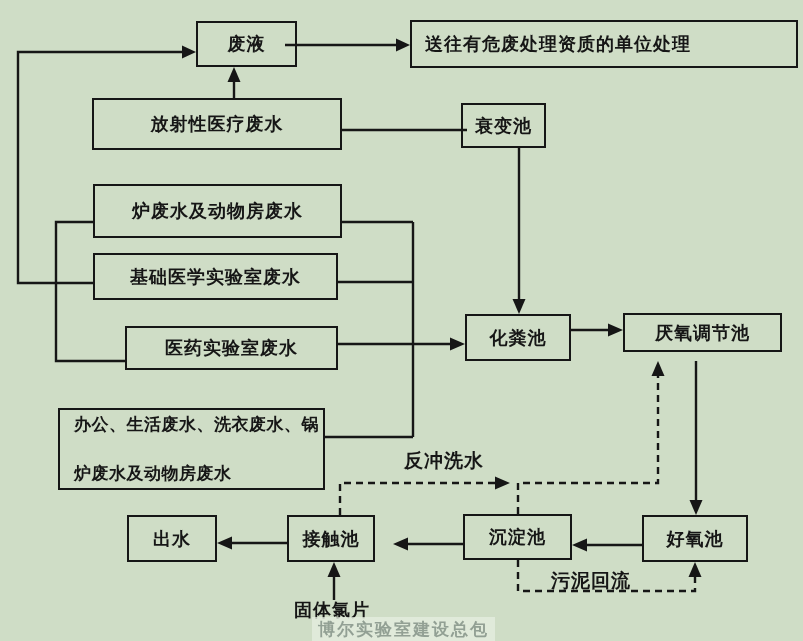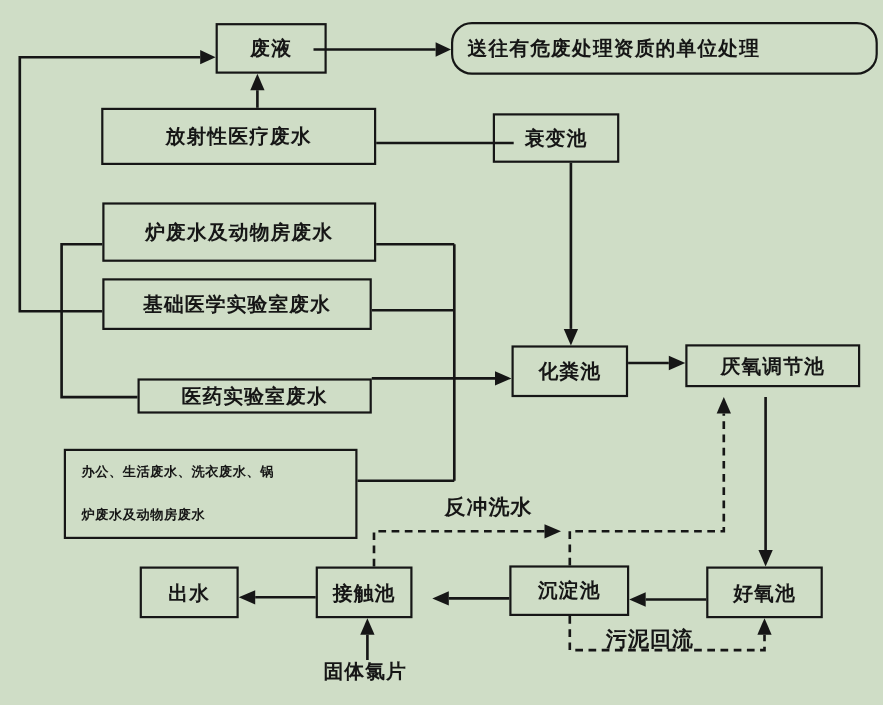--- a/index.html
+++ b/index.html
@@ -10,24 +10,24 @@
   }
   svg.wires{position:absolute;left:0;top:0;}
   .wire{fill:none;stroke:#161616;stroke-width:2.4px;}
   .dashed{stroke-dasharray:7 5;}
   .head{fill:#161616;stroke:none;}
   .node{
     position:absolute;box-sizing:border-box;border:2.4px solid #161616;
     display:flex;align-items:center;justify-content:center;
     font-weight:bold;font-size:18px;letter-spacing:1px;white-space:nowrap;
   }
-  .node.align-left{justify-content:flex-start;padding:0 13px;border-radius:19px;}
+  .node.align-left{justify-content:flex-start;padding:0 13px;}
   .node.two-line{
     flex-direction:column;align-items:flex-start;justify-content:center;
-    padding:0 14px;font-size:12px;line-height:1.95;letter-spacing:0.5px;gap:16px;
+    padding:0 14px;font-size:17px;line-height:1.95;letter-spacing:0.5px;gap:16px;
   }
   .flabel{
     position:absolute;font-weight:bold;font-size:19px;letter-spacing:1px;
     white-space:nowrap;
   }
   .flabel.big{font-size:18px;font-family:Liberation Mono, monospace;}
   .watermark{
     position:absolute;font-size:17px;font-weight:bold;letter-spacing:2px;
     color:#92a094;background:rgba(230,238,224,0.75);padding:1px 6px;
     white-space:nowrap;
@@ -118,27 +118,27 @@
       <path class="head" d="M695 562 L688.5 577 L701.5 577 Z"></path>
     </g>
   </svg>
 
   <div class="node" style="left:196px;top:21px;width:101px;height:46px">废液</div>
 
   <div class="node align-left" style="left:410px;top:20px;width:388px;height:48px">送往有危废处理资质的单位处理</div>
 
   <div class="node" style="left:92px;top:98px;width:250px;height:52px">放射性医疗废水</div>
 
-  <div class="node" style="left:448px;top:103px;width:115px;height:45px">衰变池</div>
+  <div class="node" style="left:461px;top:103px;width:85px;height:45px">衰变池</div>
 
   <div class="node" style="left:93px;top:184px;width:249px;height:54px">炉废水及动物房废水</div>
 
   <div class="node" style="left:93px;top:253px;width:245px;height:47px">基础医学实验室废水</div>
 
-  <div class="node" style="left:125px;top:344px;width:213px;height:32px">医药实验室废水</div>
+  <div class="node" style="left:125px;top:326px;width:213px;height:44px">医药实验室废水</div>
 
   <div class="node two-line" style="left:58px;top:408px;width:267px;height:82px">
     <span>办公、生活废水、洗衣废水、锅</span>
     <span>炉废水及动物房废水</span>
   </div>
 
   <div class="node" style="left:465px;top:314px;width:106px;height:47px">化粪池</div>
 
   <div class="node" style="left:623px;top:313px;width:159px;height:39px">厌氧调节池</div>
 
@@ -150,14 +150,15 @@
 
   <div class="node" style="left:127px;top:515px;width:90px;height:47px">出水</div>
 
   <div class="flabel" style="left:404px;top:448px">反冲洗水</div>
 
 
   <div class="flabel" style="left:551px;top:568px">污泥回流</div>
 
   <div class="flabel big" style="left:294px;top:598px">固体氯片</div>
 
+  <div class="watermark" style="left:312px;top:617px">博尔实验室建设总包</div>
 
 </div>
 
 </body></html>

